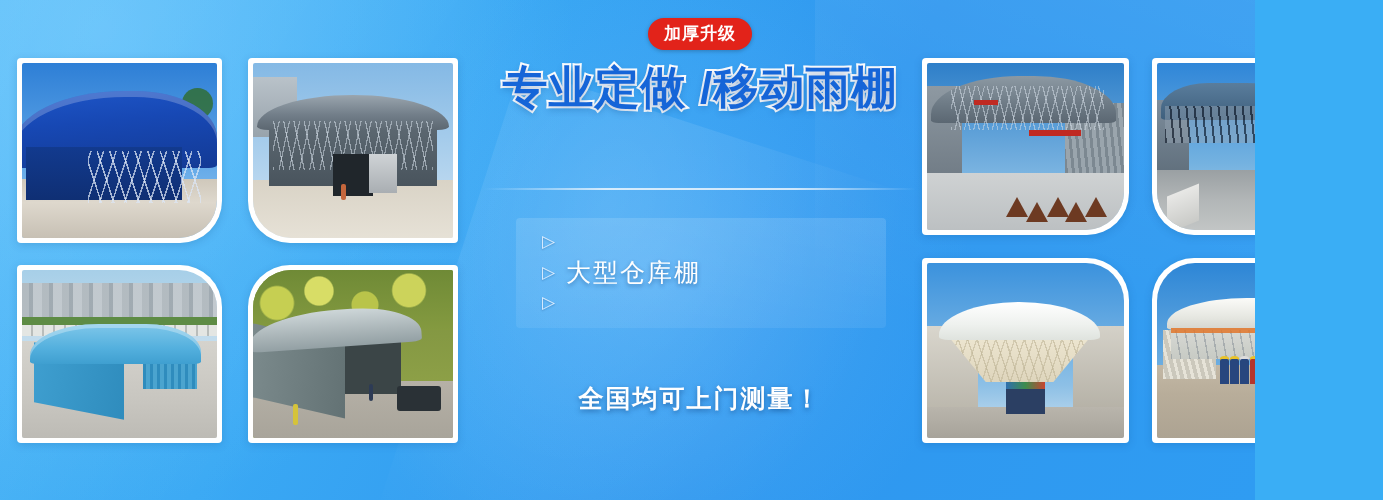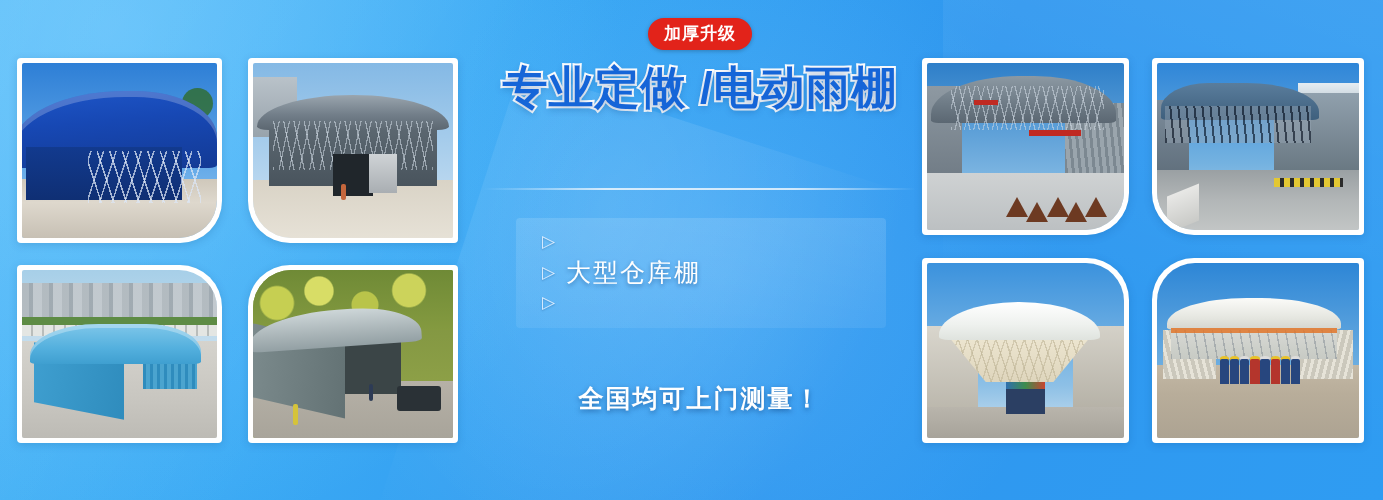--- a/index.html
+++ b/index.html
@@ -4,21 +4,21 @@
 <style>
   * { margin:0; padding:0; box-sizing:border-box; }
   html,body { width:1383px; height:500px; overflow:hidden; }
   body {
     font-family:"Liberation Sans","DejaVu Sans",sans-serif;
     background:#3aaef5;
   }
 
   .banner {
     position:relative;
-    width:1383px; height:500px;
+    width:1255px; height:500px;
     overflow:hidden;
     background:
       radial-gradient(circle at 8% 6%, rgba(120,205,255,.55) 0%, rgba(120,205,255,0) 38%),
       radial-gradient(circle at 52% 55%, rgba(120,200,255,.30) 0%, rgba(120,200,255,0) 45%),
       linear-gradient(118deg,#43b4f7 0%,#3aa9f4 30%,#2f97ef 62%,#2f9cf2 100%);
     padding-left: 16px;
   }
   
   .streak {
     position:absolute; pointer-events:none;
@@ -452,21 +452,21 @@
           <i class="b"></i>
       </div>
     </div>
   </div>
 
   <div class="center">
 
     <div class="badge">加厚升级</div>
 
     <div class="headline">
-      <div class="line">专业定做 /电动雨棚</div>
+      <div class="line">专业定做 /移动雨棚</div>
     </div>
 
     <div class="divider"></div>
 
     <div class="features">
       <div class="feature">
         <span class="tri">▷</span>
       </div>
       <div class="feature">
         <span class="tri">▷</span>

